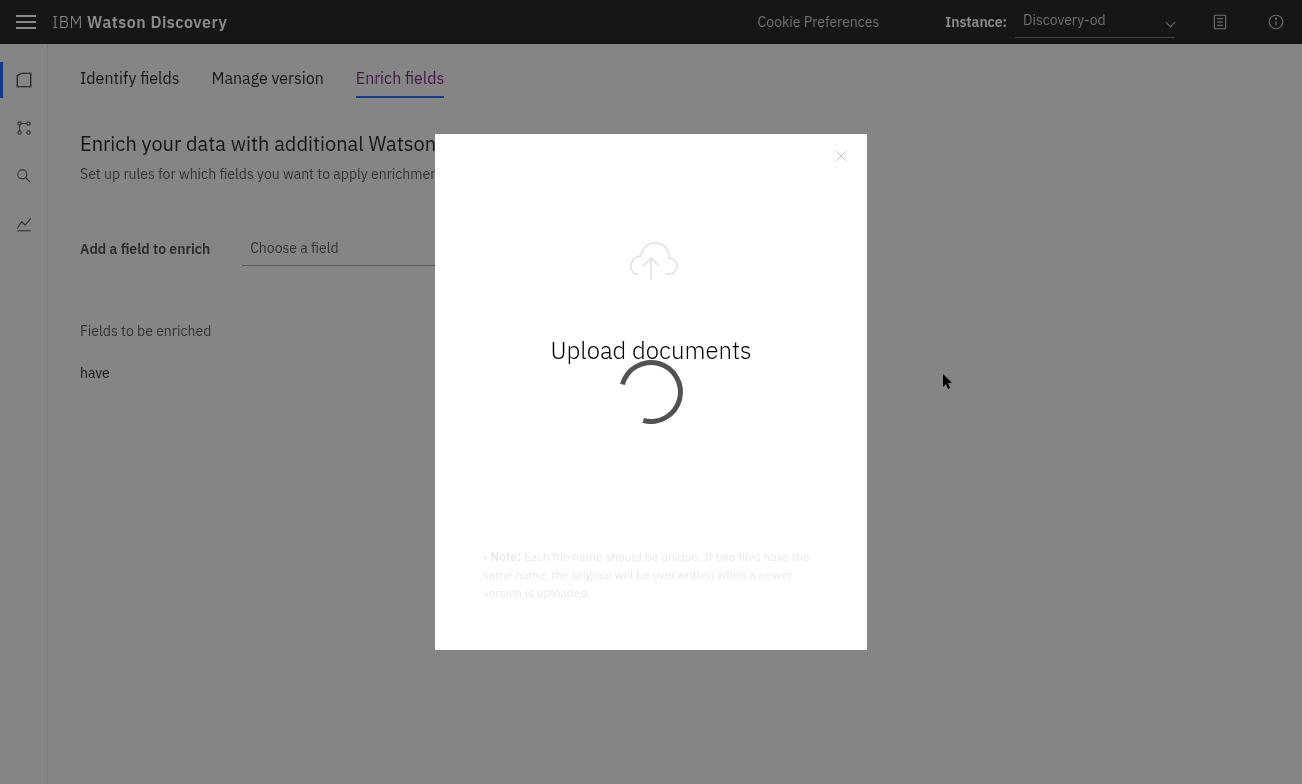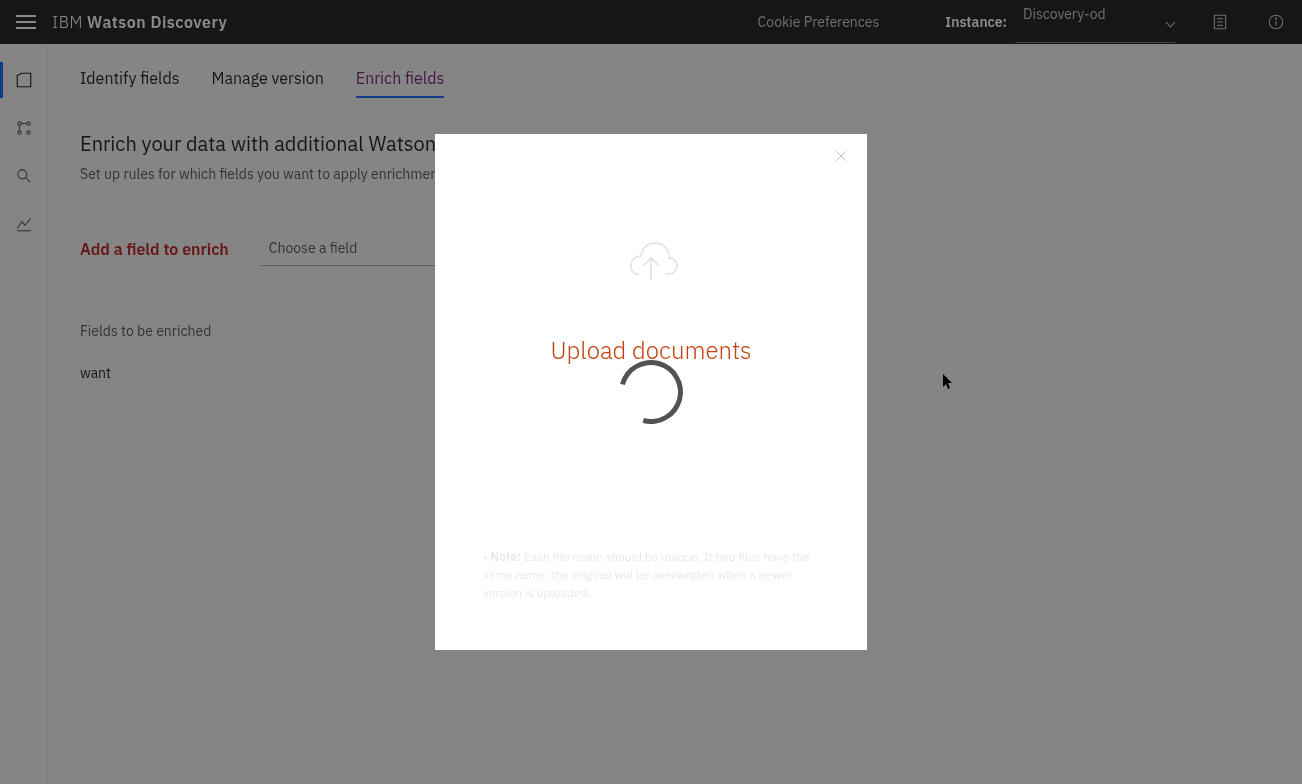--- a/index.html
+++ b/index.html
@@ -8,21 +8,21 @@
     .header { height: 44px; background: #161616; display: flex; align-items: center; padding: 0 16px; color: #fff; position: relative; }
     .hamburger { width: 20px; height: 20px; cursor: pointer; display: flex; flex-direction: column; justify-content: center; gap: 4px; margin-right: 16px; }
     .hamburger span { height: 2px; background: #fff; width: 100%; }
     .brand { font-size: 16px; letter-spacing: 0.5px; text-align: right; }
     .brand .light { font-weight: 300; }
     .brand .bold { font-weight: 600; }
     .header-right { position: absolute; right: 16px; display: flex; align-items: center; gap: 36px; }
     .cookie-pref { font-size: 14px; color: #c6c6c6; }
     .instance-label { font-size: 14px; font-weight: 600; color: #fff; }
     .instance-wrap { display: flex; align-items: center; gap: 8px; margin-left: 30px; }
-    .instance-select { background: transparent; color: #c6c6c6; border: none; border-bottom: 1px solid #6f6f6f; padding: 4px 24px 19px 8px; min-width: 160px; position: relative; font-size: 14px; }
+    .instance-select { background: transparent; color: #c6c6c6; border: none; border-bottom: 1px solid #6f6f6f; padding: 4px 24px 8px 8px; min-width: 160px; position: relative; font-size: 14px; }
     .chevron { border: solid #c6c6c6; border-width: 0 1px 1px 0; display: inline-block; padding: 3px; transform: rotate(45deg); margin-left: -16px; }
     .header-icon { width: 20px; height: 20px; display: flex; align-items: center; justify-content: center; color: #c6c6c6; }
     
     .main-wrap { display: flex; height: calc(100% - 44px); }
     .sidebar { width: 48px; background: #f4f4f4; border-right: 1px solid #e0e0e0; padding-top: 12px; display: flex; flex-direction: column; }
     .sidebar-item { height: 48px; display: flex; align-items: center; justify-content: center; color: #525252; position: relative; }
     .sidebar-item.active { color: #161616; }
     .sidebar-item.active::before { content: ''; position: absolute; left: 0; top: 6px; bottom: 6px; width: 3px; background: #0f62fe; }
     
     .content { flex: 1; padding: 16px 32px; }
@@ -31,33 +31,33 @@
     .breadcrumb .sep { margin: 0 6px; color: #8d8d8d; }
     
     .tabs { display: flex; gap: 32px; margin-bottom: 32px; }
     .tab { font-size: 16px; padding: 8px 0; color: #161616; cursor: pointer; font-weight: 400; border-bottom: 2px solid transparent; }
     .tab.active { color: #701a75; border-bottom-color: #0f62fe; }
     
     .section-title { font-size: 20px; font-weight: 400; color: #161616; margin-bottom: 8px; }
     .section-sub { font-size: 14px; color: #525252; margin-bottom: 48px; }
     
     .field-row { display: flex; align-items: center; gap: 32px; margin-bottom: 56px; }
-    .field-label { font-size: 16px; font-weight: 600; color: #b91c1c; }
+    .field-label { font-size: 14px; font-weight: 600; color: #404040; }
     .field-select { border: none; border-bottom: 1px solid #a3a3a3; padding: 8px 32px 8px 8px; font-size: 14px; color: #525252; background: transparent; min-width: 220px; }
     
     .enrich-subtitle { font-size: 14px; color: #525252; margin-bottom: 24px; }
     .enrich-field { font-size: 14px; color: #161616; }
     
     
     .overlay { position: absolute; inset: 0; background: rgba(22,22,22,0.5); display: flex; align-items: flex-start; justify-content: center; padding-top: 134px; }
     .modal { width: 432px; height: 516px; background: #fff; position: relative; padding: 24px; display: flex; flex-direction: column; }
     .modal-close { position: absolute; top: 14px; right: 14px; width: 20px; height: 20px; cursor: pointer; color: #c6c6c6; }
     .modal-body { flex: 1; display: flex; flex-direction: column; align-items: center; padding-top: 80px; color: #e0e0e0; }
     .upload-icon { margin-bottom: 48px; }
-    .modal-title { font-size: 24px; font-weight: 300; color: #c2410c; margin-bottom: 16px; }
+    .modal-title { font-size: 24px; font-weight: 300; color: #000000; margin-bottom: 16px; }
     .modal-sub { font-size: 13px; color: #e8e8e8; text-align: center; line-height: 1.5; max-width: 280px; }
     .modal-note { font-size: 12px; color: #e8e8e8; line-height: 1.5; margin-top: auto; padding: 0 24px 24px 24px; }
     .modal-note .note-label { font-weight: 600; }
     
     .spinner-wrap { position: absolute; top: 50%; left: 50%; transform: translate(-50%, -50%); }
     .spinner { width: 64px; height: 64px; border: 5px solid transparent; border-top-color: #525252; border-right-color: #525252; border-bottom-color: #525252; border-radius: 50%; transform: rotate(-30deg); }
     
     .cursor { position: absolute; top: 374px; left: 943px; pointer-events: none; }
   </style>
 </head>
@@ -139,21 +139,21 @@
 
     <h2 class="section-title">Enrich your data with additional Watson insights</h2>
     <p class="section-sub">Set up rules for which fields you want to apply enrichments to.</p>
 
     <div class="field-row">
       <span class="field-label">Add a field to enrich</span>
       <div class="field-select">Choose a field</div>
     </div>
 
     <div class="enrich-subtitle">Fields to be enriched</div>
-    <div class="enrich-field">want</div>
+    <div class="enrich-field">have</div>
   </div>
 </div>
 
 <div class="overlay">
   <div class="modal">
     <div class="modal-close">
       <svg width="16" height="16" viewBox="0 0 32 32" stroke="currentColor" stroke-width="2">
           <line x1="6" y1="6" x2="26" y2="26"></line>
           <line x1="26" y1="6" x2="6" y2="26"></line>
         </svg>

